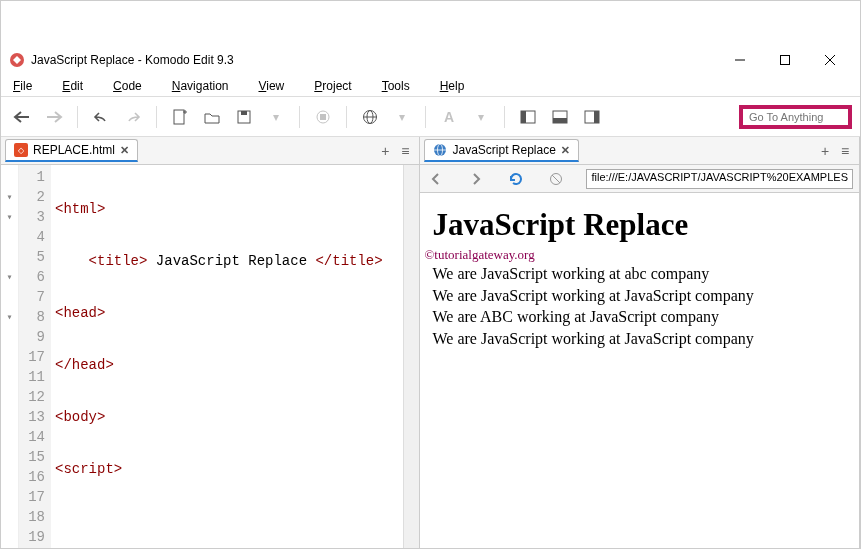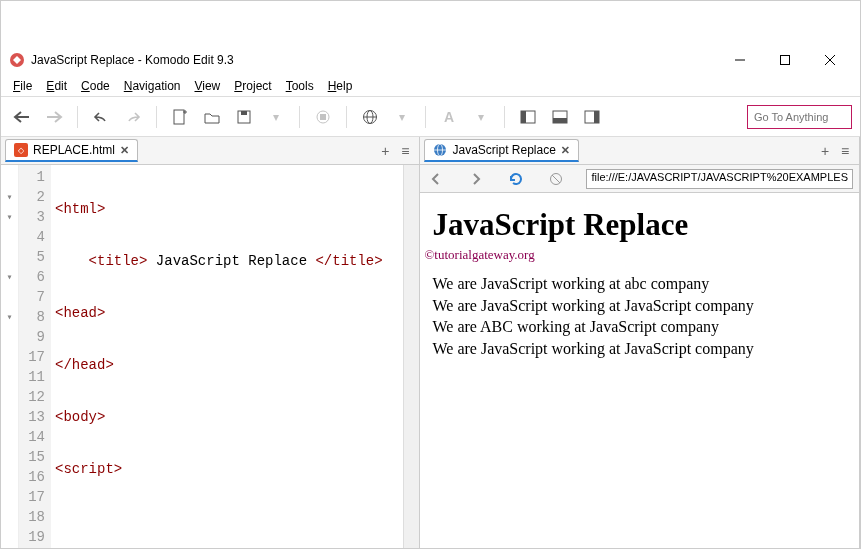--- a/index.html
+++ b/index.html
@@ -2,29 +2,29 @@
 <html><head>
 <meta charset="utf-8">
 <style>
 * { box-sizing: border-box; margin: 0; padding: 0; }
 body { font-family: "Segoe UI", Tahoma, sans-serif; font-size: 12px; background: #fff; width: 861px; height: 549px; overflow: hidden; border: 1px solid #ccc; }
 .titlebar { display: flex; align-items: center; height: 30px; padding: 0 8px; background: #fff; margin-top: 44px; }
 .titlebar .icon { width: 16px; height: 16px; margin-right: 6px; }
 .titlebar .title { flex: 1; font-size: 12px; color: #000; }
 .winbtns { display: flex; gap: 0; }
 .winbtn { width: 45px; height: 28px; display: flex; align-items: center; justify-content: center; }
-.menubar { display: flex; gap: 2px; padding: 2px 6px; font-size: 12px; border-bottom: 1px solid #ddd; height: 22px; align-items: center; }
+.menubar { display: flex; gap: 18px; padding: 2px 6px; font-size: 12px; border-bottom: 1px solid #ddd; height: 22px; align-items: center; }
 .menubar span { padding: 2px 6px; }
 .menubar u { text-decoration: underline; }
 .toolbar { display: flex; align-items: center; padding: 4px 8px; gap: 6px; border-bottom: 1px solid #ddd; height: 40px; }
 .tbtn { width: 26px; height: 26px; display: flex; align-items: center; justify-content: center; color: #555; }
 .tbtn.dim { opacity: 0.35; }
 .tsep { width: 1px; height: 22px; background: #ddd; margin: 0 4px; }
 .spacer { flex: 1; }
-.gotobox { width: 105px; height: 24px; border: 1px solid #be185d; padding: 2px 6px; font-size: 11px; color: #888; }
+.gotobox { width: 113px; height: 24px; border: 4px solid #be185d; padding: 2px 6px; font-size: 11px; color: #888; }
 .main { display: flex; height: calc(549px - 30px - 22px - 40px - 2px); }
 .pane { display: flex; flex-direction: column; border-right: 1px solid #ccc; }
 .left { width: 480px; }
 .right { flex: 1; }
 .tabbar { display: flex; align-items: center; height: 28px; background: #f5f5f5; border-bottom: 1px solid #ccc; padding: 0 4px; }
 .tab { display: flex; align-items: center; gap: 5px; padding: 3px 8px; background: #fff; border: 1px solid #bbb; border-bottom: 2px solid #2a7fd4; border-radius: 3px 3px 0 0; font-size: 12px; }
 .tab .ticon { width: 14px; height: 14px; }
 .tab .close { font-size: 11px; color: #555; font-weight: bold; }
 .tabbar .tspacer { flex: 1; }
 .tabbar .tbtnsm { width: 20px; height: 20px; display: flex; align-items: center; justify-content: center; color: #666; font-size: 14px; }
@@ -36,21 +36,21 @@
 .code { flex: 1; padding: 2px 4px; white-space: pre; overflow: hidden; }
 .code .line { height: 20px; line-height: 20px; }
 .t-brown { color: #8b0000; }
 .t-black { color: #000; }
 .scroll-v { width: 16px; background: #f0f0f0; border-left: 1px solid #ddd; }
 .browser-toolbar { display: flex; align-items: center; gap: 20px; padding: 3px 6px; border-bottom: 1px solid #ccc; height: 28px; background: #f5f5f5; }
 .bbtn { width: 20px; height: 20px; display: flex; align-items: center; justify-content: center; }
 .urlbox { flex: 1; height: 20px; border: 1px solid #aaa; padding: 1px 4px; font-size: 11px; background: #fff; overflow: hidden; white-space: nowrap; }
 .preview { flex: 1; padding: 14px 12px; font-family: "Times New Roman", serif; font-size: 16px; position: relative; }
 .preview h1 { font-family: "Times New Roman", serif; font-size: 31px; font-weight: bold; margin-bottom: 4px; }
-.watermark { color: #8b0051; font-size: 13px; margin-bottom: 10px; margin-left: -8px; }
+.watermark { color: #8b0051; font-size: 13px; margin-left: -8px; }
 .preview .out { font-size: 16px; line-height: 1.35; }
 </style>
 </head>
 <body>
 
 <div class="titlebar">
   <svg class="icon" viewBox="0 0 16 16">
       <circle cx="8" cy="8" r="7" fill="#d9534f"></circle>
       <path d="M4 8 L8 4 L12 8 L8 12 Z" fill="#fff"></path>
     </svg>

